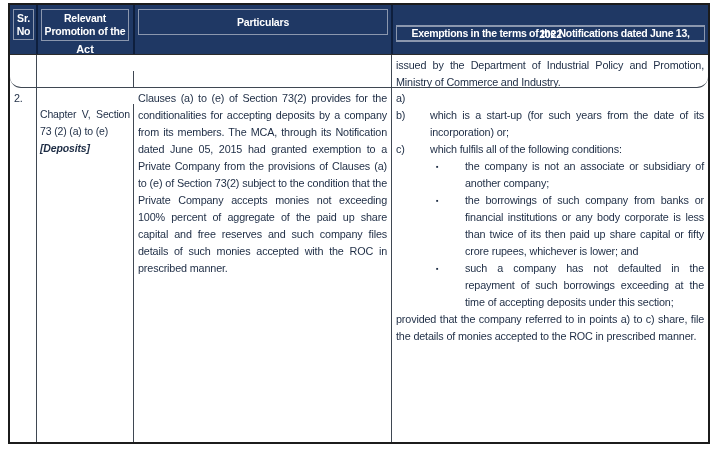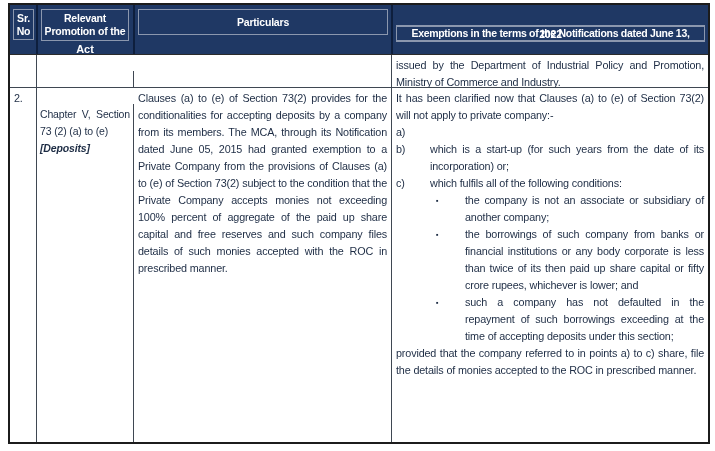--- a/index.html
+++ b/index.html
@@ -26,21 +26,21 @@
   }
   .hbox-sr{left:3px;top:4px;width:21px;height:31px;}
   .hbox-prov{left:31px;top:4px;width:88px;height:32px;}
   .hlabel-act{position:absolute;left:31px;top:38px;width:88px;text-align:center;font-size:11px;line-height:12px;}
   .hbox-part{left:128px;top:4px;width:250px;height:26px;}
   .hbox-ex1{left:386px;top:4px;width:309px;height:16px;white-space:nowrap;letter-spacing:-0.3px;margin-top:16px;}
   .hbox-ex2{left:386px;top:21px;width:309px;height:16px;}
   
   .trow{display:flex;flex:none;border-bottom:1px solid #3f4752;box-sizing:border-box;overflow:hidden;}
   .trow:last-child{border-bottom:none;flex:1;}
-  .row-cont{height:33px;}
+  .row-cont{height:33px;border-radius:11px;}
   .cell{box-sizing:border-box;border-right:1px solid #3f4752;padding:2px 4px;overflow:hidden;
         font-size:10.8px;line-height:17px;letter-spacing:-0.15px;}
   .cell:last-child{border-right:none;}
   .c1{width:27px;flex:none;}
   .c2{width:97px;flex:none;padding:2px 3px;font-size:10.5px;margin-top:16px;}
   .c3{width:258px;flex:none;}
   .c4{flex:1;}
   .just{text-align:justify;}
   .prov-tag{font-weight:bold;font-style:italic;}
   
@@ -96,21 +96,20 @@
       <div class="cell c1">2.</div>
 
       <div class="cell c2">
         <div class="just">Chapter V, Section 73 (2) (a) to (e)</div>
         <div class="prov-tag">[Deposits]</div>
       </div>
 
       <div class="cell c3 just">Clauses (a) to (e) of Section 73(2) provides for the conditionalities for accepting deposits by a company from its members. The MCA, through its Notification dated June 05, 2015 had granted exemption to a Private Company from the provisions of Clauses (a) to (e) of Section 73(2) subject to the condition that the Private Company accepts monies not exceeding 100% percent of aggregate of the paid up share capital and free reserves and such company files details of such monies accepted with the ROC in prescribed manner.</div>
 
       <div class="cell c4">
-        <div class="just">It has been clarified now that Clauses (a) to (e) of Section 73(2) will not apply to private company:-</div>
 
         <div class="li">
           <div class="li-label">a)</div>
         </div>
 
         <div class="li">
           <div class="li-label">b)</div>
           <div class="li-text">which is a start-up (for such years from the date of its incorporation) or;</div>
         </div>
 

